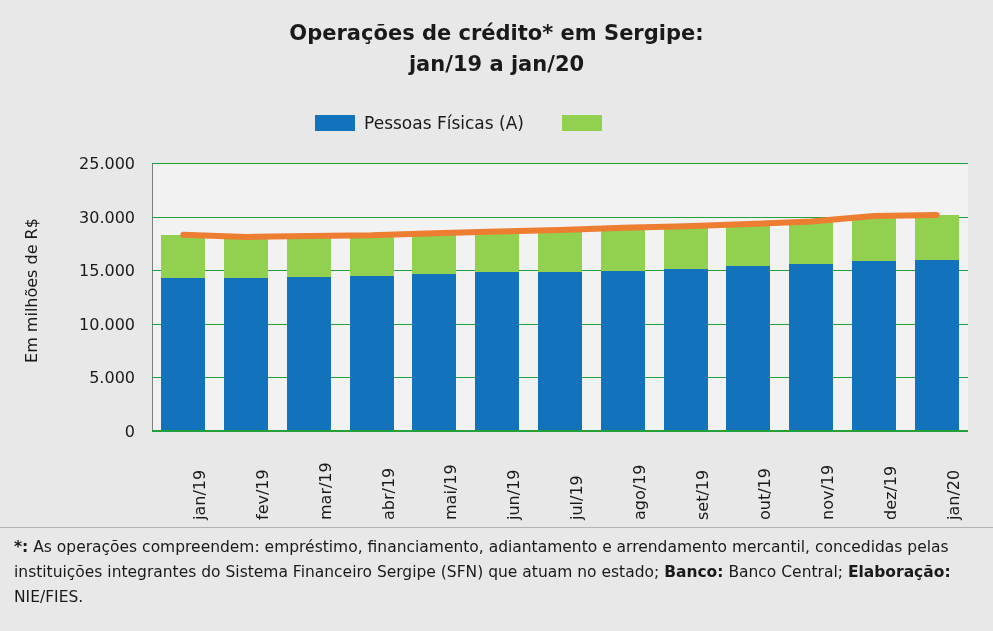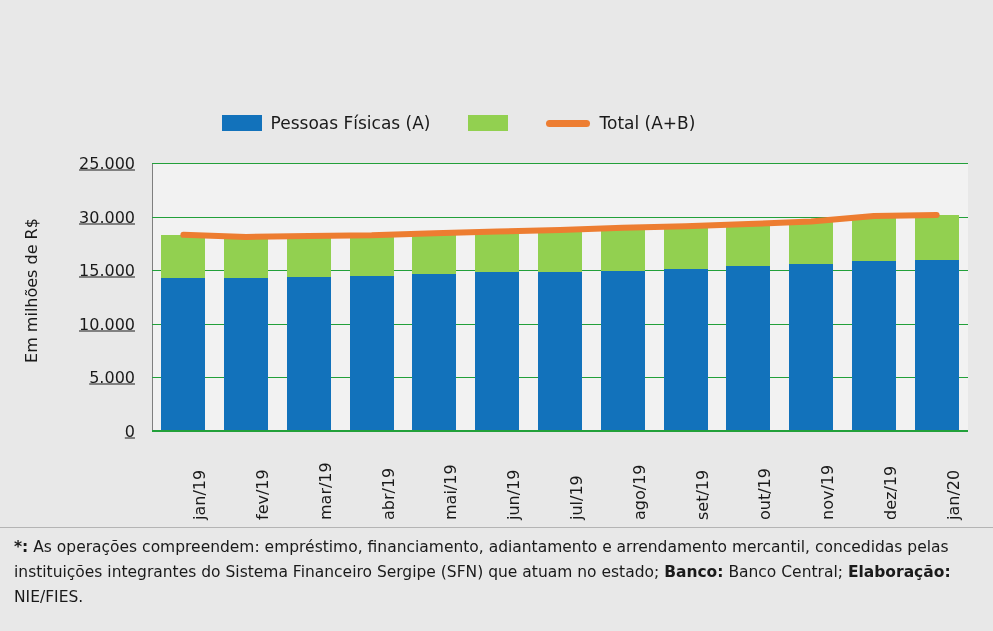--- a/index.html
+++ b/index.html
@@ -115,21 +115,20 @@
   .ytick {
     position: absolute;
     right: 0;
     width: 100%;
     text-align: right;
     font-size: 16px;
     color: #1a1a1a;
     transform: translateY(-50%);
     padding-right: 9px;
     box-sizing: border-box;
-    text-decoration: underline;
   }
   .ytick-holder {
     position: absolute;
     left: 32px;
     top: 163px;
     width: 112px;
     height: 268px;
   }
 
   
@@ -197,32 +196,32 @@
     line-height: 25px;
     color: #1a1a1a;
   }
   .footnote b { font-weight: bold; }
 </style>
 </head>
 <body>
 
 <div id="root">
 
+  <div class="title">
+    <div>Operações de crédito* em Sergipe:</div>
+    <div>jan/19 a jan/20</div>
+  </div>
 
   <div class="legend">
     <div class="legend-entry">
       <span class="legend-swatch" style="background:#1272bb"></span>
       <span class="legend-label">Pessoas Físicas (A)</span>
     </div>
     <div class="legend-entry">
       <span class="legend-swatch" style="background:#92d050"></span>
-    </div>
-    <div class="legend-entry">
-      <span class="legend-line" style="background:#ed7d31"></span>
-      <span class="legend-label">Total (A+B)</span>
     </div>
   </div>
 
   <div class="ylabel">
     <span>Em milhões de R$</span>
   </div>
 
   <div class="ytick-holder" id="ytick-holder">
       <div class="ytick" style="top: 268px;">0</div>
       <div class="ytick" style="top: 214.4px;">5.000</div>

